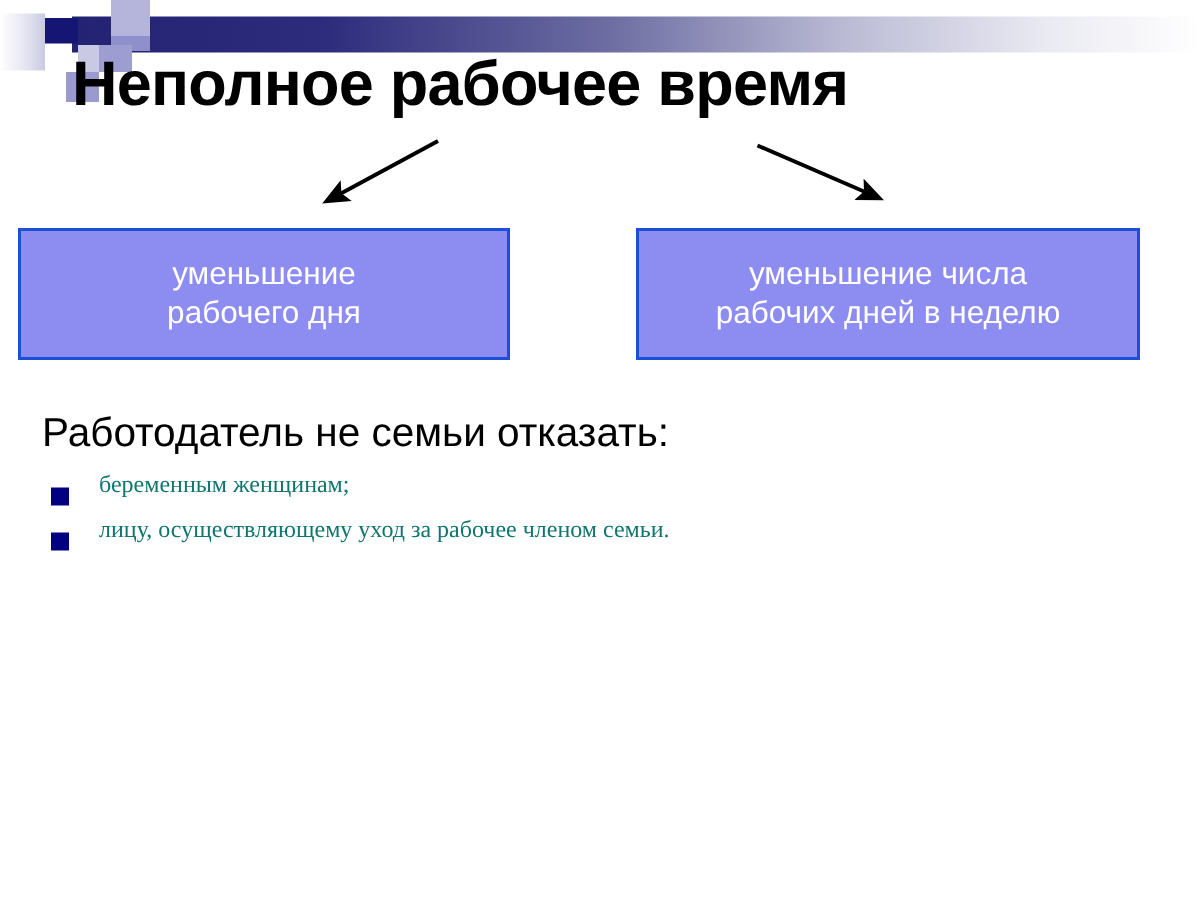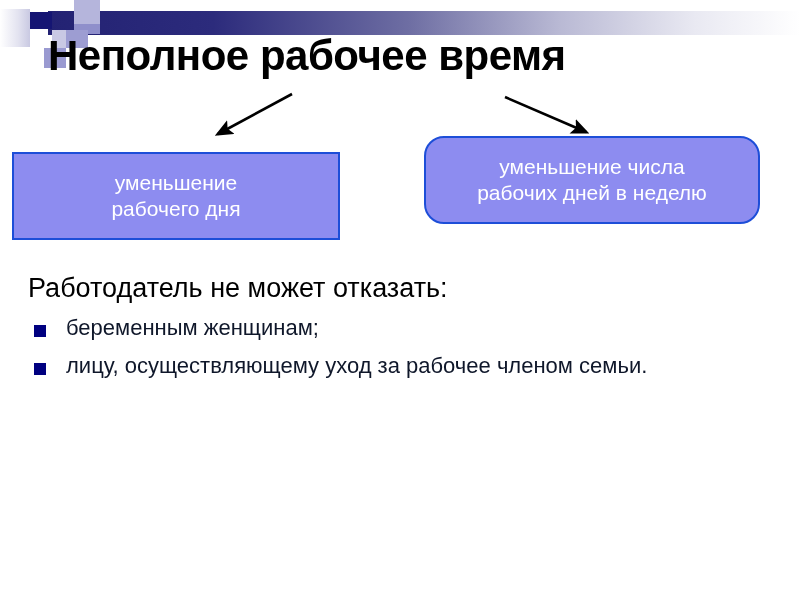--- a/index.html
+++ b/index.html
@@ -102,24 +102,23 @@
     padding: 4px 6px;
   }
   .box-left {
     left: 12px;
     top: 152px;
     width: 328px;
     height: 88px;
   }
   .box-right {
     left: 424px;
-    top: 136px;
+    top: 152px;
     width: 336px;
     height: 88px;
-    border-radius: 20px;
   }
   .box-text {
     display: block;
     width: 100%;
   }
 
   
   .lead {
     position: absolute;
     left: 28px;
@@ -135,23 +134,24 @@
     top: 314px;
     width: 700px;
     list-style: none;
     margin: 0;
     padding: 0;
   }
   .bullet-item {
     position: relative;
     padding-left: 38px;
     margin-bottom: 10px;
-    font-size: 22px;
-    color: #0f172a;
+    font-size: 16px;
+    color: #0f766e;
     line-height: 1.28;
+    font-family: Liberation Serif, serif;
   }
   .bullet-marker {
     position: absolute;
     left: 6px;
     top: 11px;
     width: 12px;
     height: 12px;
     background: #000080;
   }
 </style>
@@ -181,21 +181,21 @@
     <line x1="505" y1="97" x2="586" y2="132" stroke="#000000" stroke-width="2.6" marker-end="url(#ah)"></line>
   </svg>
 
   <div class="concept-box box-left">
     <span class="box-text">уменьшение<br>рабочего дня</span>
   </div>
   <div class="concept-box box-right">
     <span class="box-text">уменьшение числа<br>рабочих дней в неделю</span>
   </div>
 
-  <div class="lead">Работодатель не может отказать:</div>
+  <div class="lead">Работодатель не семьи отказать:</div>
 
   <ul class="bullets">
     <li class="bullet-item">
       <span class="bullet-marker"></span>
       <span>беременным женщинам;</span>
     </li>
     <li class="bullet-item">
       <span class="bullet-marker"></span>
       <span>лицу, осуществляющему уход за рабочее членом семьи.</span>
     </li>

